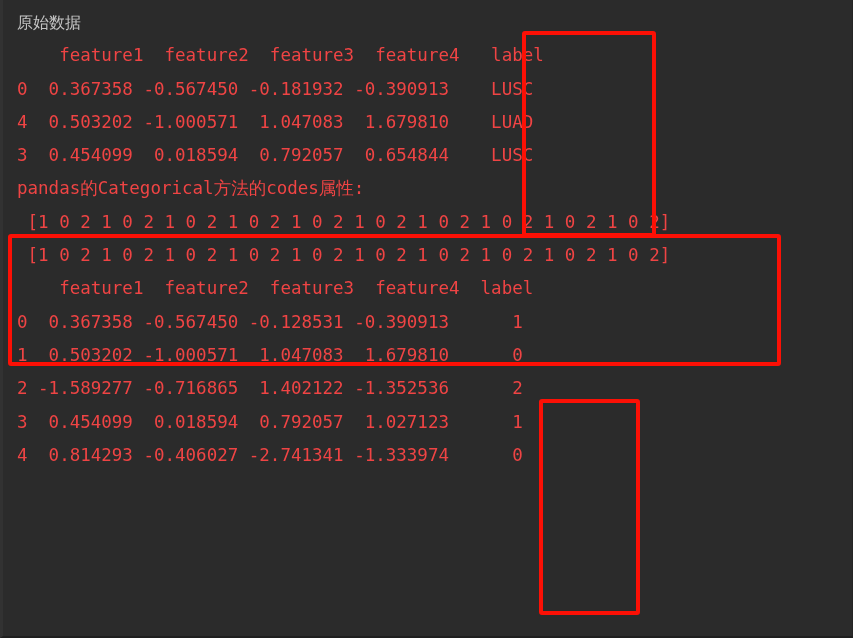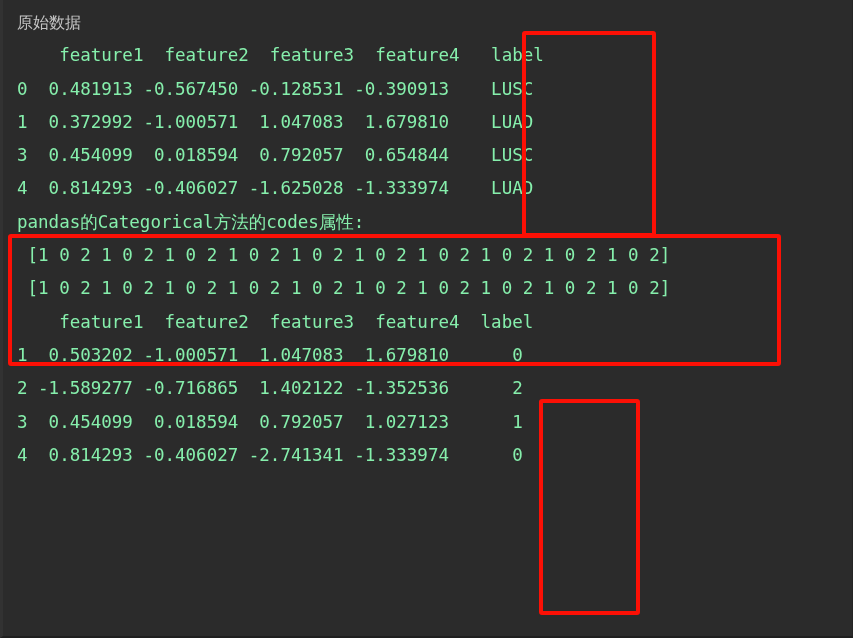--- a/index.html
+++ b/index.html
@@ -29,21 +29,21 @@
     position: absolute;
     left: 14px;
     top: 6px;
     width: 830px;
   }
   .line {
     font-size: 17.5px;
     line-height: 33.3px;
     white-space: pre;
     letter-spacing: 0px;
-    color: #86efac;
+    color: #ef4444;
   }
   .cjk {
     font-family: "DejaVu Serif", "Liberation Serif", serif;
     font-size: 16px;
     color: #c4c4c4;
   }
   .mixed {
     font-family: "DejaVu Sans Mono", "Liberation Mono", monospace;
   }
   .mixed .han {
@@ -63,31 +63,31 @@
 </head>
 <body>
 
 <div id="screen">
 
   <div class="console">
 
     <div class="line cjk">原始数据</div>
 
     <div class="line">    feature1  feature2  feature3  feature4   label</div>
-    <div class="line">0  0.481913 -0.567450 -0.128531 -0.390913    LUSC</div>
-    <div class="line">1  0.372992 -1.000571  1.047083  1.679810    LUAD</div>
+    <div class="line">0  0.367358 -0.567450 -0.181932 -0.390913    LUSC</div>
+    <div class="line">4  0.503202 -1.000571  1.047083  1.679810    LUAD</div>
     <div class="line">3  0.454099  0.018594  0.792057  0.654844    LUSC</div>
-    <div class="line">4  0.814293 -0.406027 -1.625028 -1.333974    LUAD</div>
 
     <div class="line mixed">pandas<span class="han">的</span>Categorical<span class="han">方法的</span>codes<span class="han">属性</span>:</div>
     <div class="line"> [1 0 2 1 0 2 1 0 2 1 0 2 1 0 2 1 0 2 1 0 2 1 0 2 1 0 2 1 0 2]</div>
     <div class="line"> [1 0 2 1 0 2 1 0 2 1 0 2 1 0 2 1 0 2 1 0 2 1 0 2 1 0 2 1 0 2]</div>
 
 
     <div class="line">    feature1  feature2  feature3  feature4  label</div>
+    <div class="line">0  0.367358 -0.567450 -0.128531 -0.390913      1</div>
     <div class="line">1  0.503202 -1.000571  1.047083  1.679810      0</div>
     <div class="line">2 -1.589277 -0.716865  1.402122 -1.352536      2</div>
     <div class="line">3  0.454099  0.018594  0.792057  1.027123      1</div>
     <div class="line">4  0.814293 -0.406027 -2.741341 -1.333974      0</div>
 
   </div>
 
   <div class="redbox" id="redbox-label-top"></div>
   <div class="redbox" id="redbox-codes"></div>
   <div class="redbox" id="redbox-label-bottom"></div>

